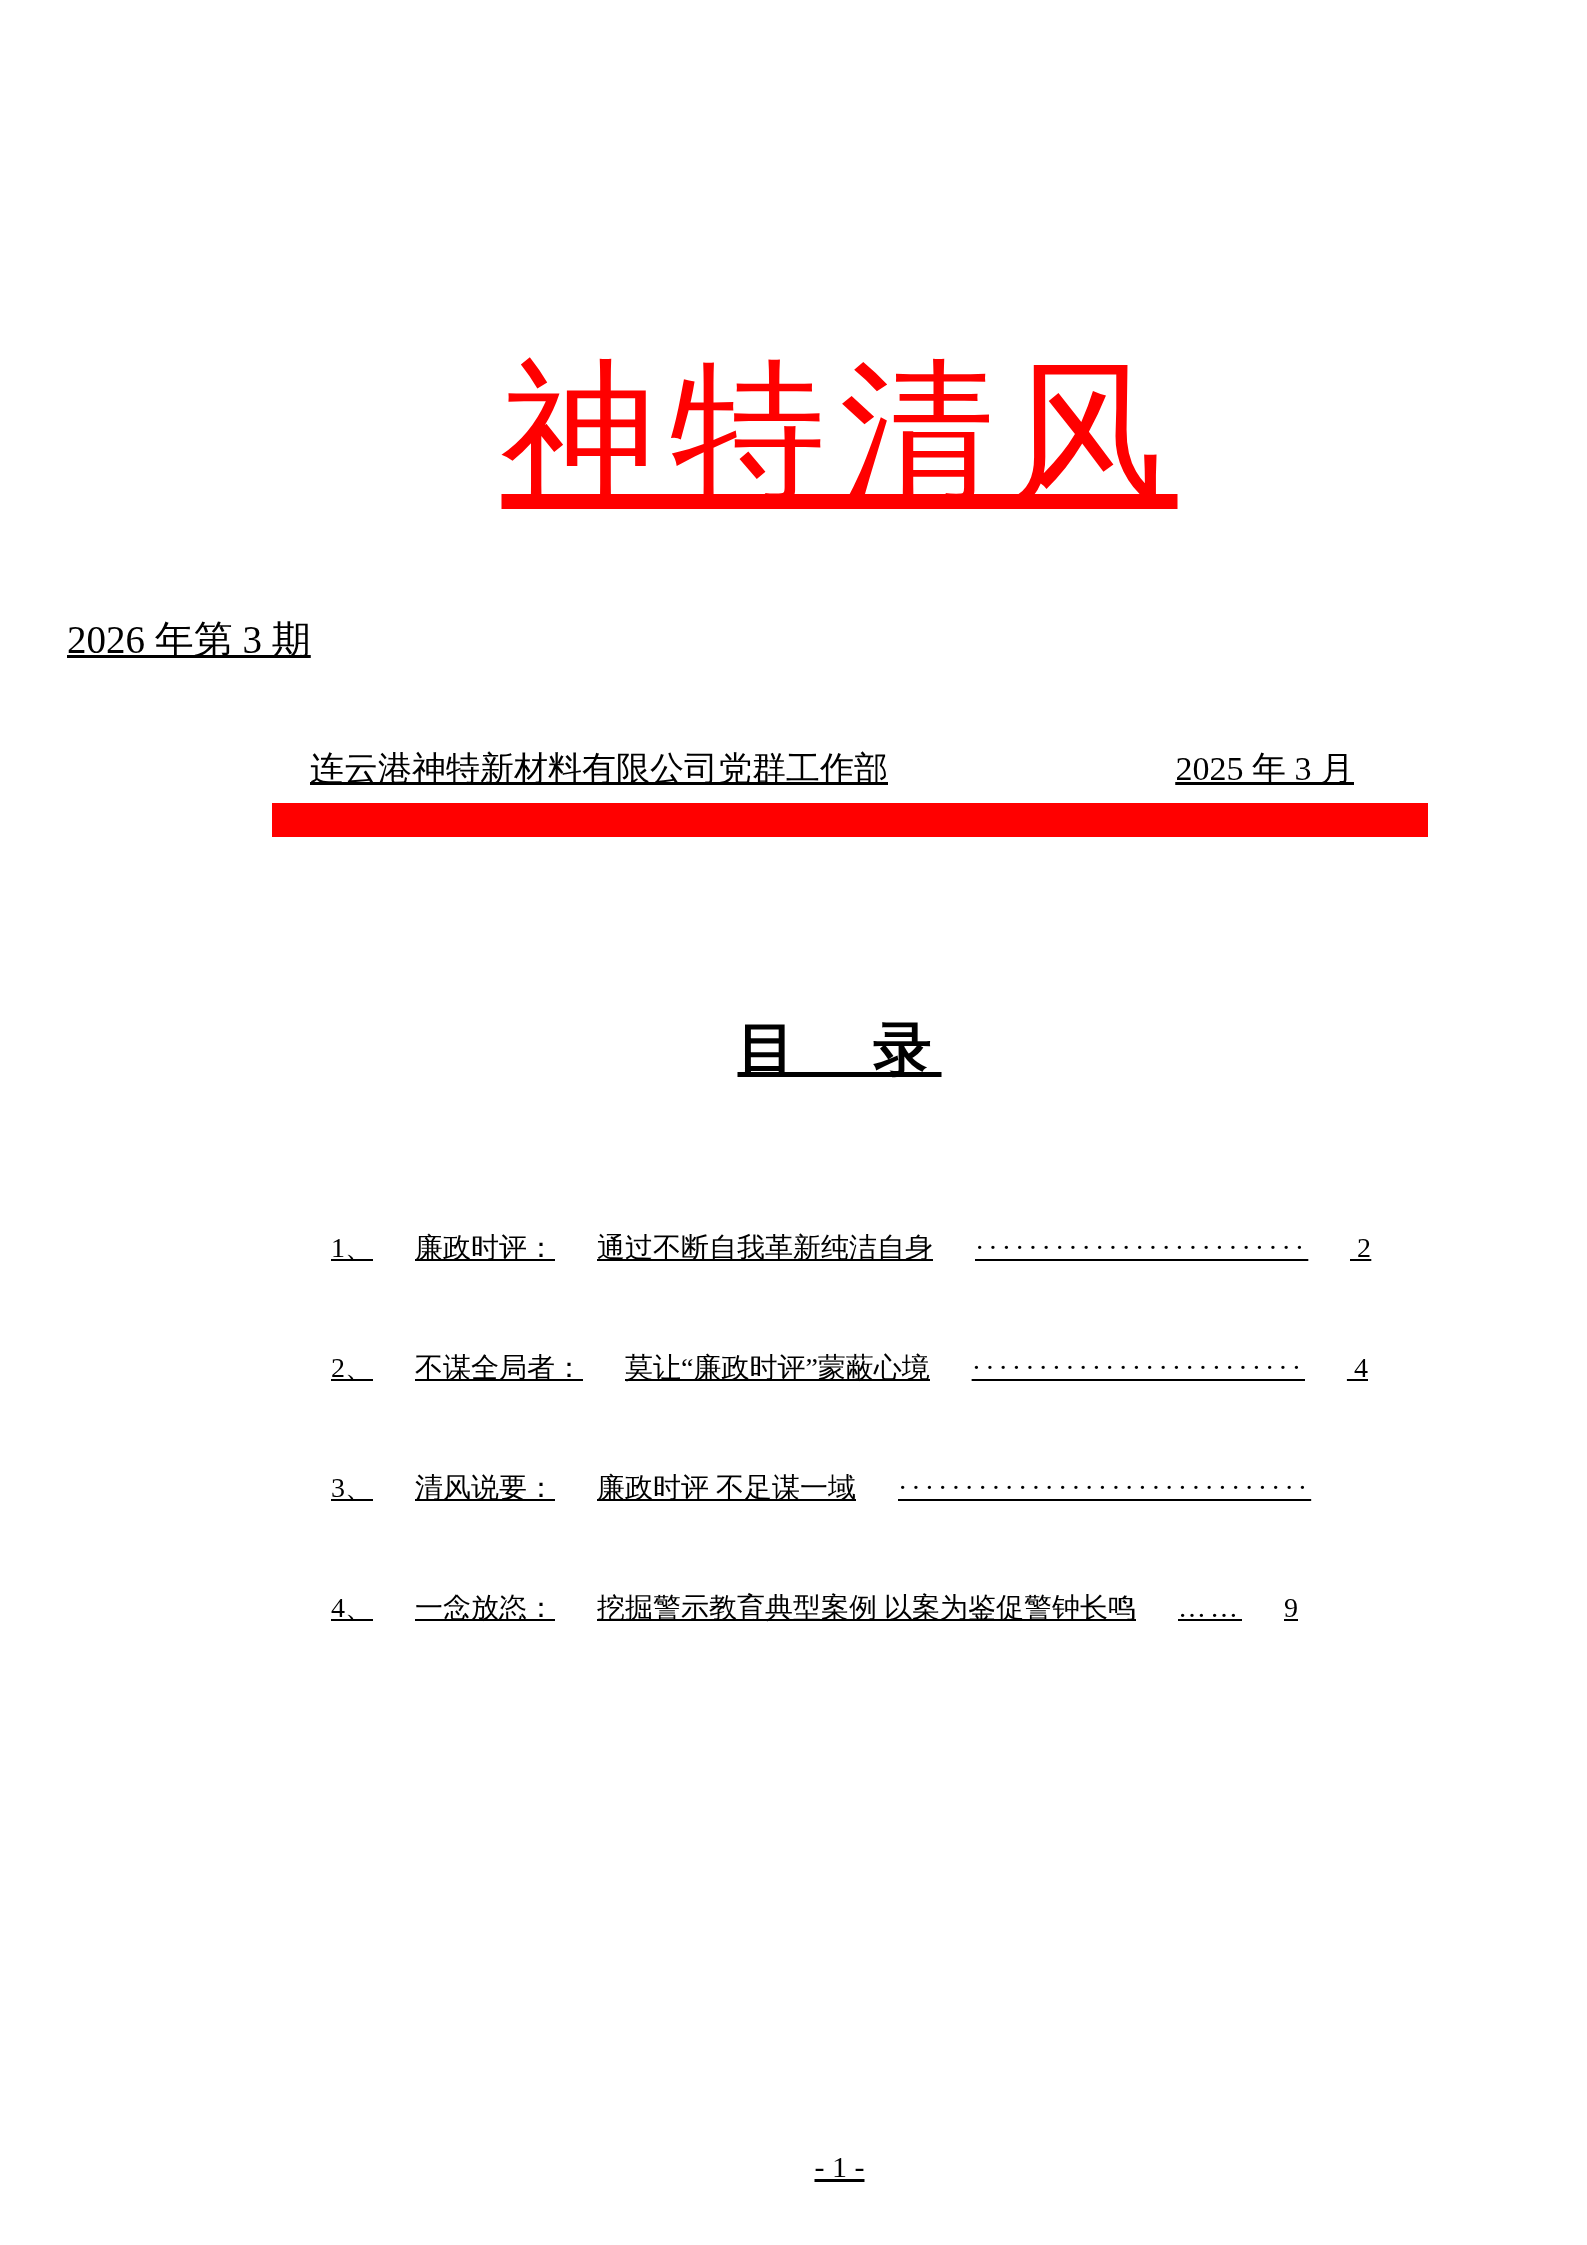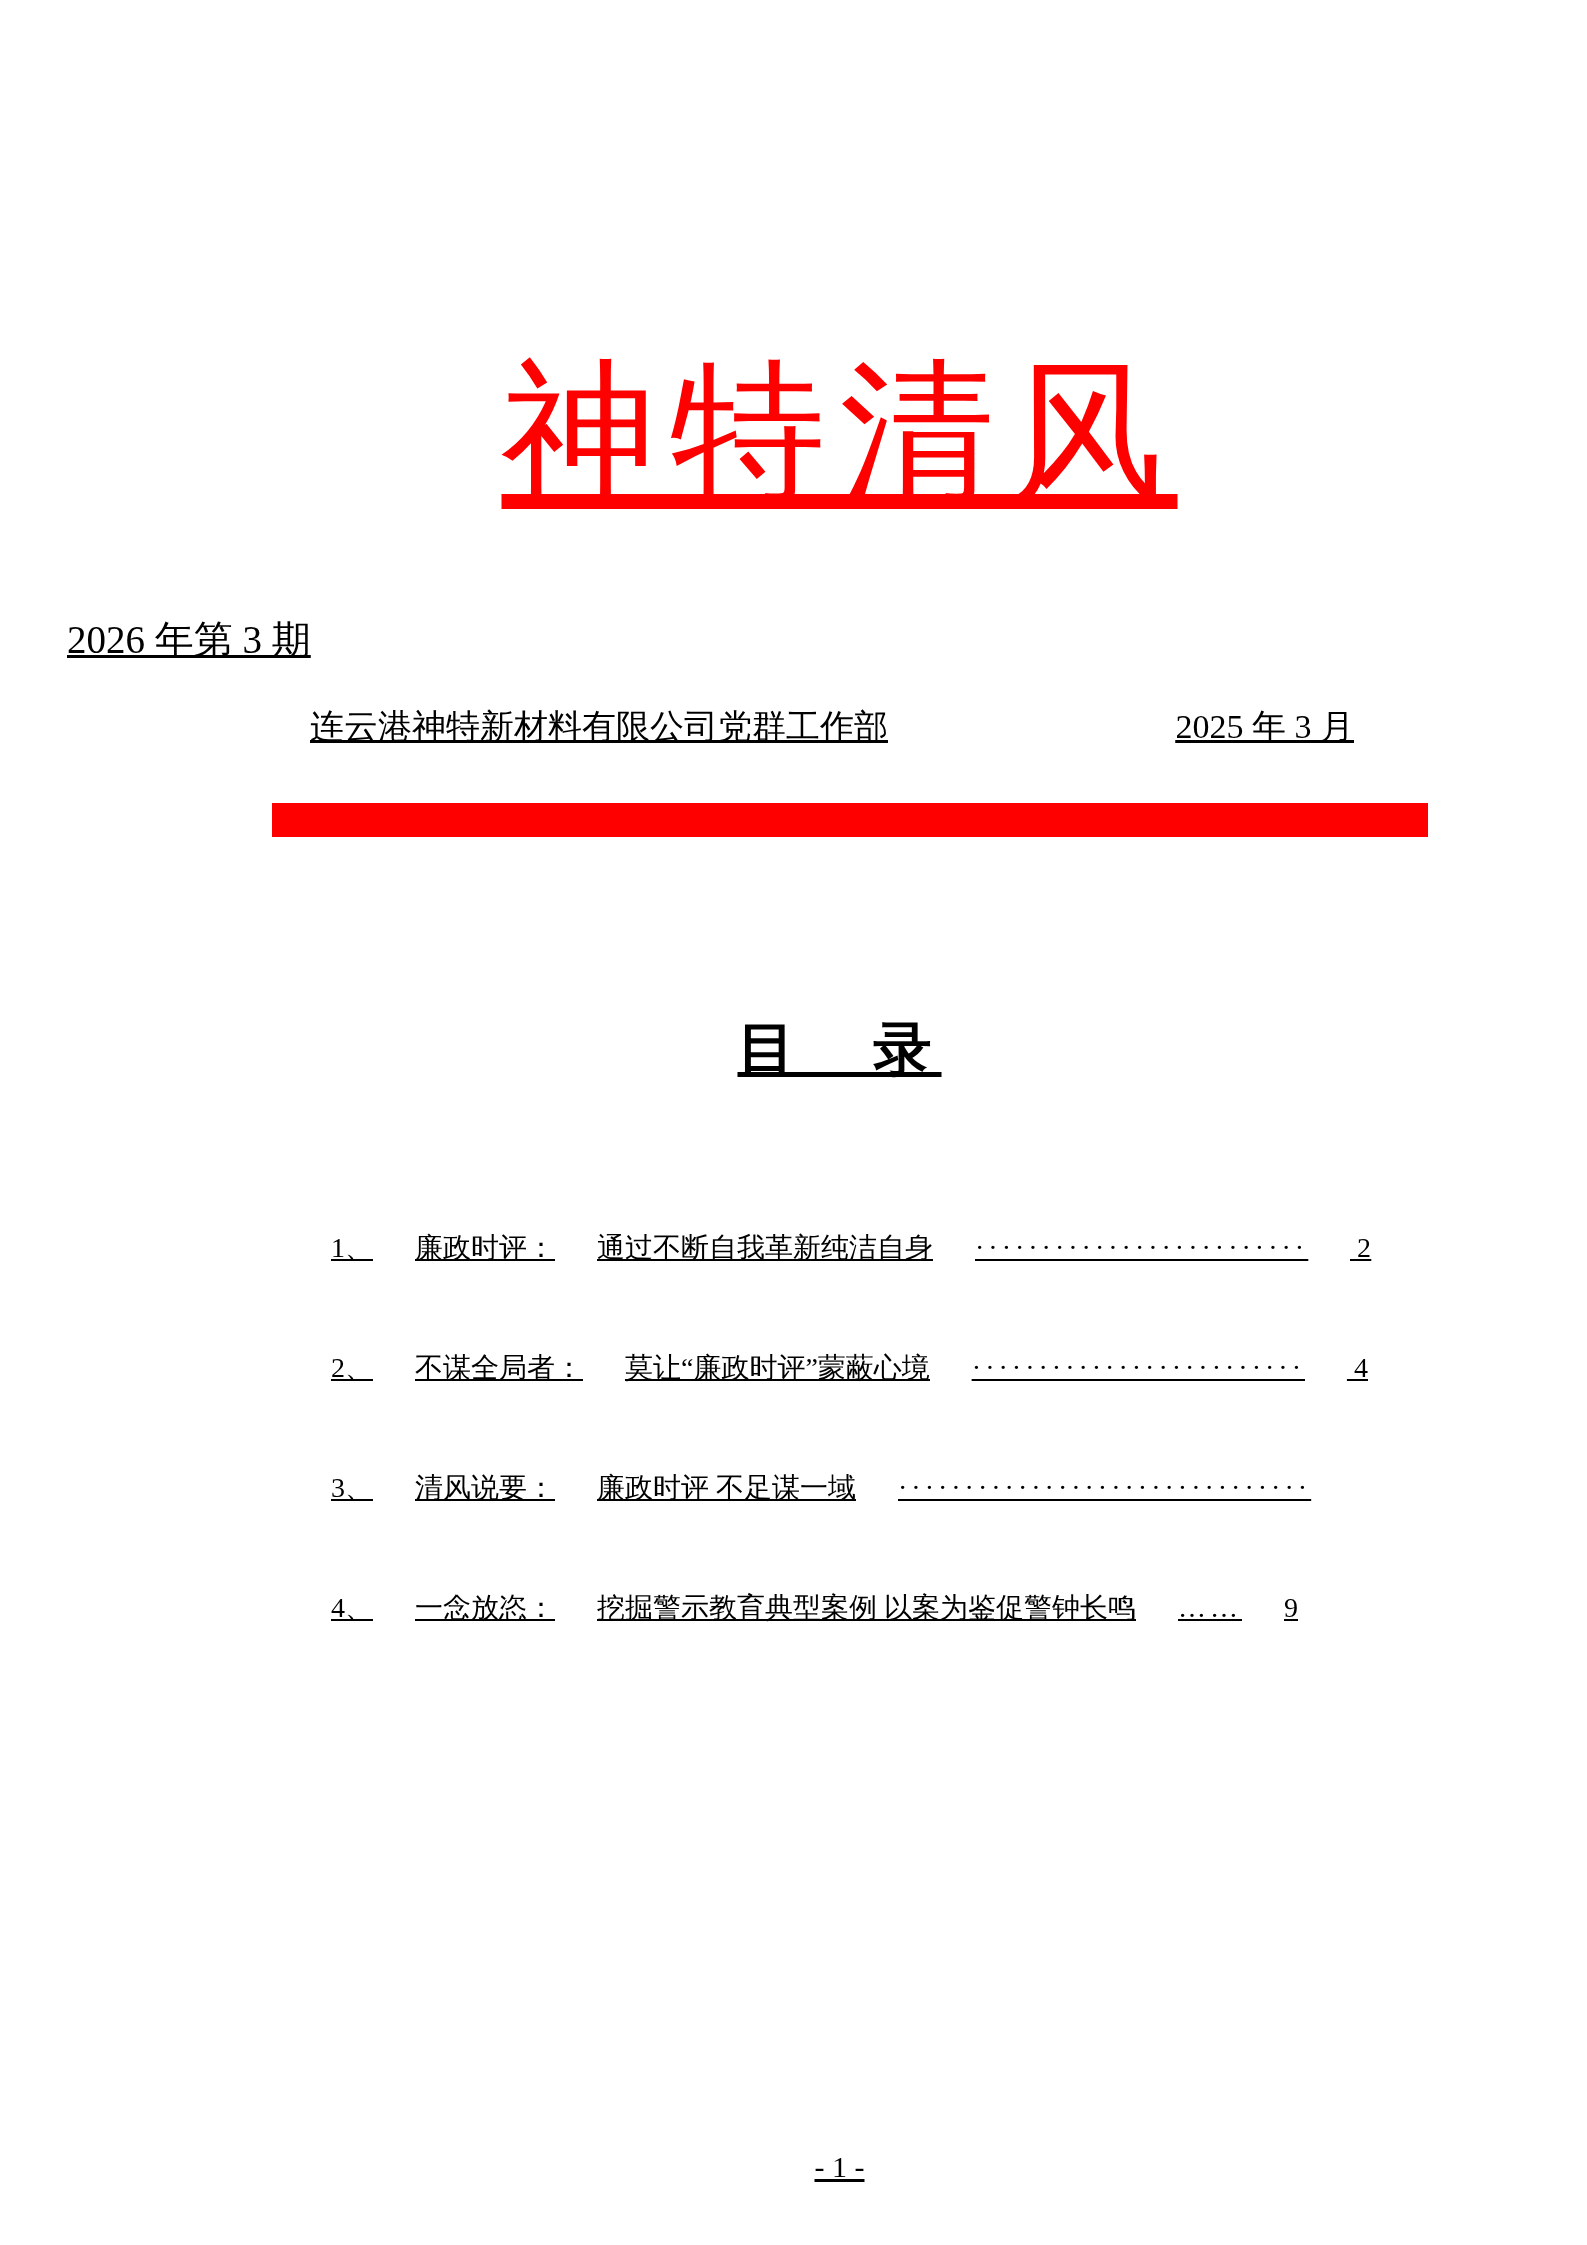--- a/index.html
+++ b/index.html
@@ -32,21 +32,21 @@
     position: absolute;
     top: 546px;
     left: 0;
     right: 0;
     text-align: left;
     font-size: 39px;
     white-space: pre;
   }
   .pub-row {
     position: absolute;
-    top: 616px;
+    top: 658px;
     left: 222px;
     right: 237px;
     display: flex;
     justify-content: space-between;
     align-items: baseline;
     font-size: 34px;
     white-space: pre;
   }
   .red-rule {
     position: absolute;

